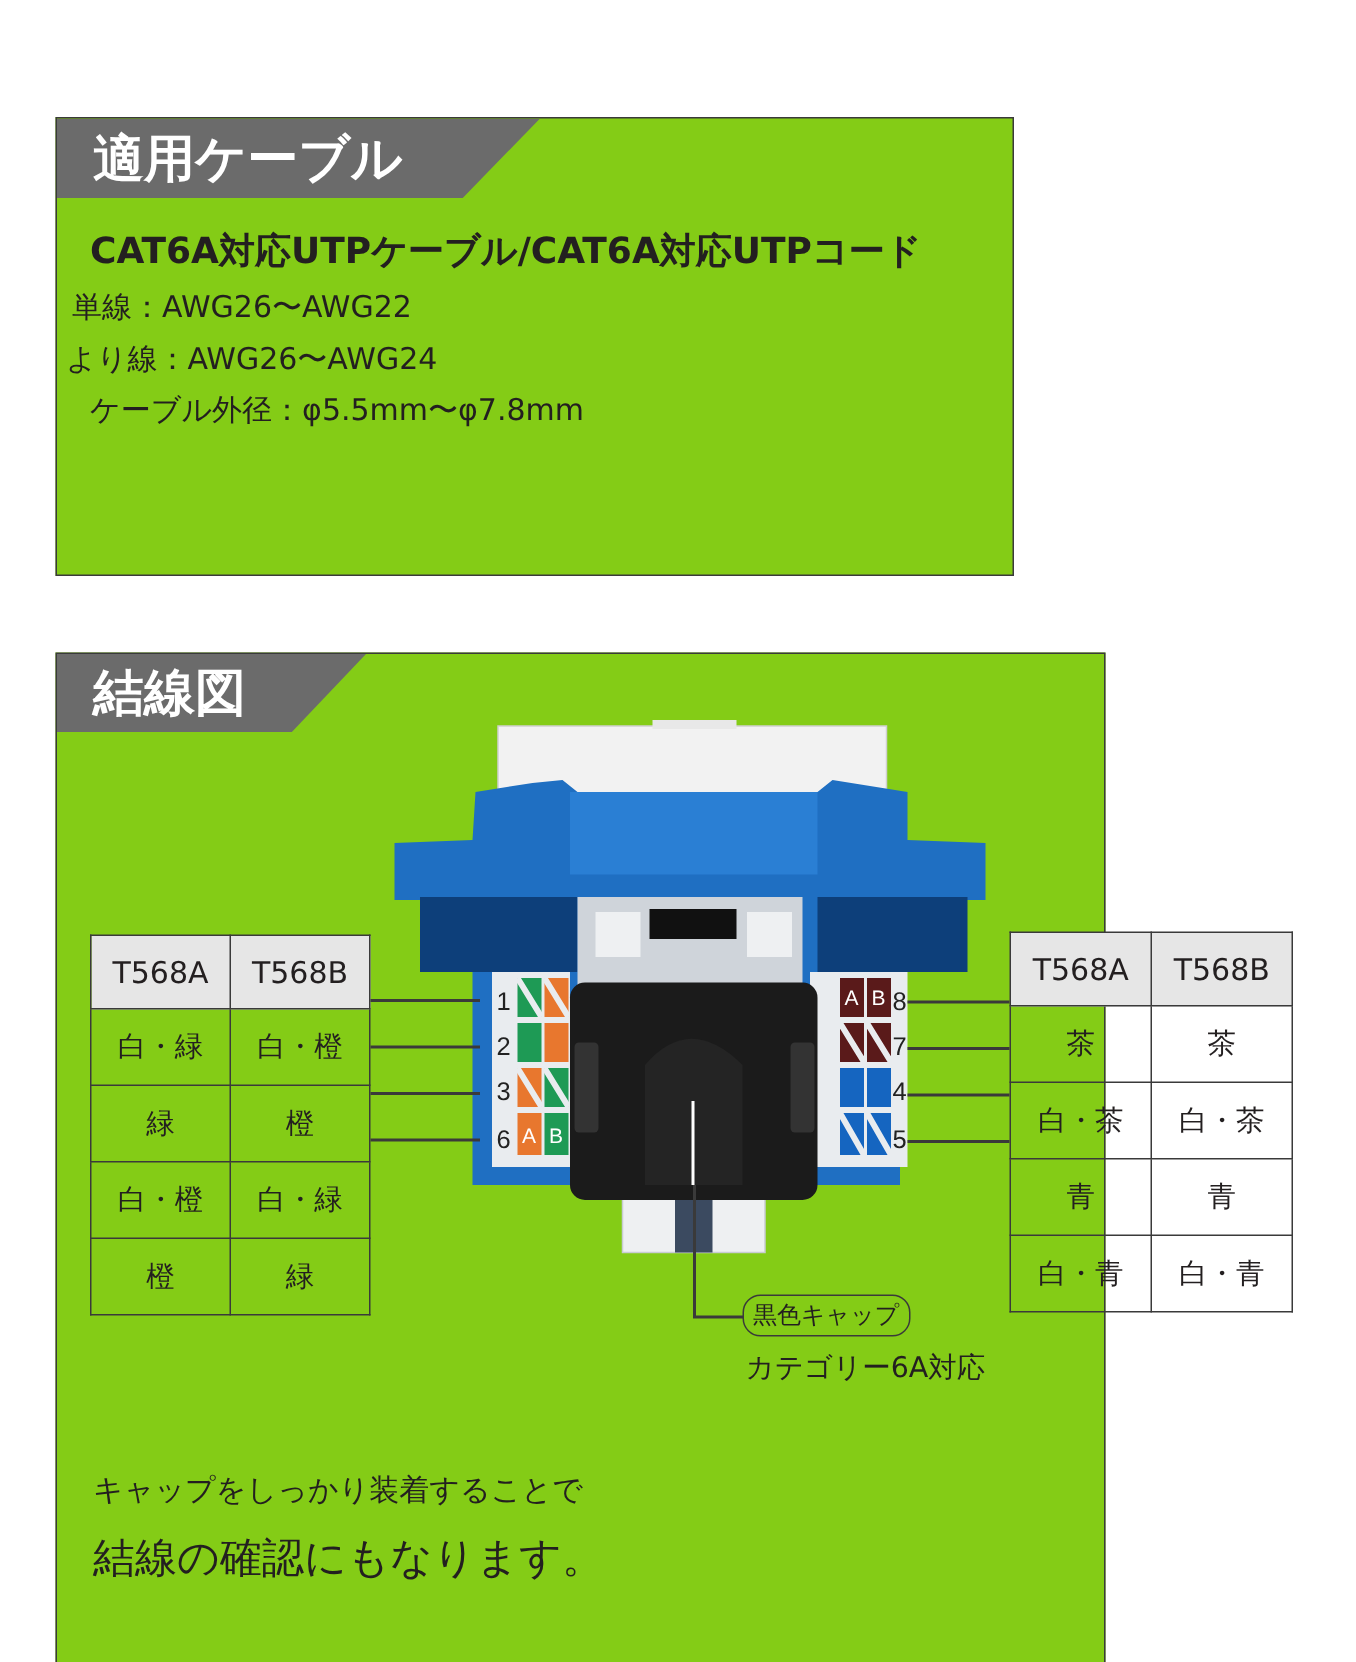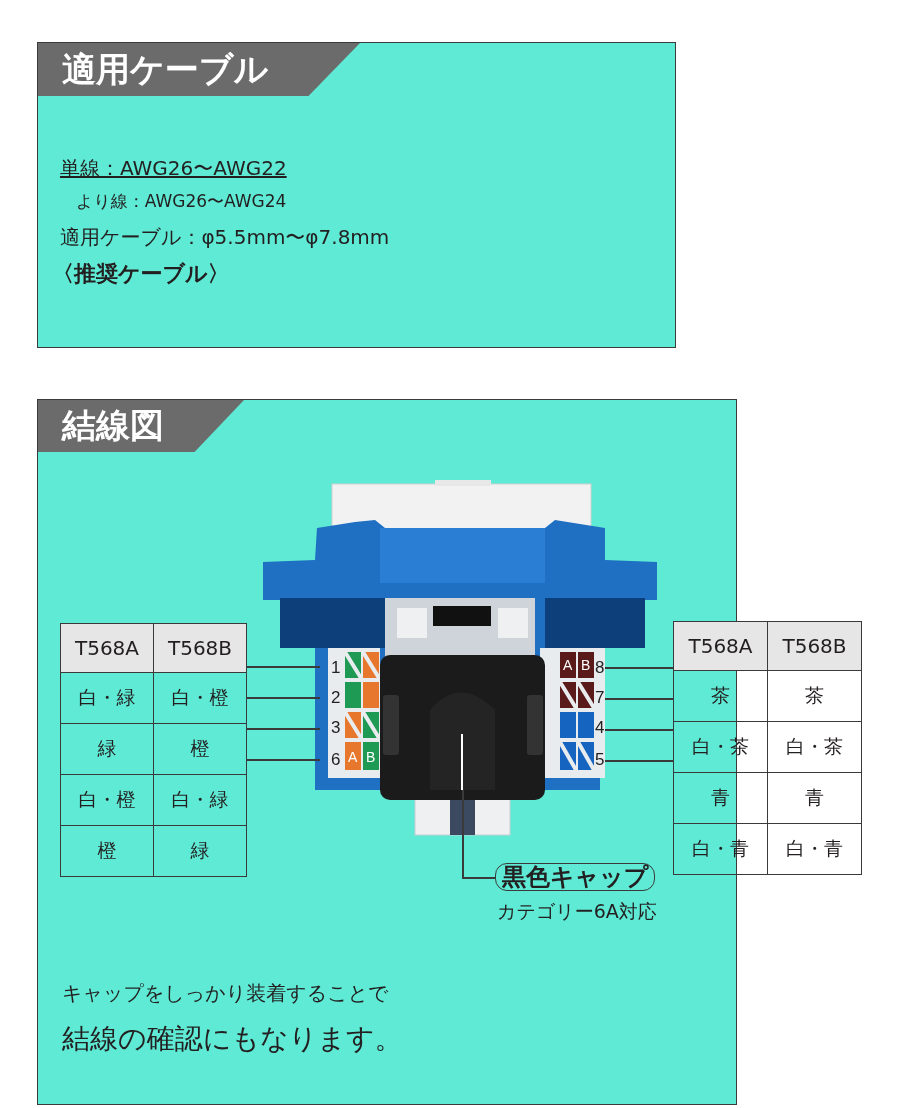--- a/index.html
+++ b/index.html
@@ -1,42 +1,42 @@
 <!DOCTYPE html>
 <html><head>
 <meta charset="utf-8">
 <style>
   html,body{margin:0;padding:0;background:#fff;}
   body{width:904px;height:1108px;position:relative;overflow:hidden;
        font-family:"DejaVu Sans","Liberation Sans",sans-serif;color:#231f20;}
-  .box{position:absolute;border:1.5px solid #3a3a3a;background:#5eead4;box-sizing:border-box;}
+  .box{position:absolute;border:1.5px solid #3a3a3a;background:#84cc16;box-sizing:border-box;margin-top:36px;}
   .band{position:absolute;left:0;top:0;background:#6b6b6b;color:#fff;font-weight:bold;
         box-sizing:border-box;}
   .band span{position:absolute;left:24px;top:50%;transform:translateY(-50%);white-space:nowrap;}
   .t{position:absolute;white-space:nowrap;}
   table.wt{position:absolute;border-collapse:collapse;font-size:19px;}
   table.wt td,table.wt th{border:1.5px solid #3a3a3a;text-align:center;padding:12px;height:29px;
         font-weight:normal;box-sizing:border-box;}
   table.wt th{background:#e6e6e6;font-size:20px;}
   .lead{position:absolute;height:1.5px;background:#3a3a3a;}
   .vlead{position:absolute;width:1.5px;background:#3a3a3a;}
   .pill{position:absolute;border:1.5px solid #3a3a3a;border-radius:12px;padding:0 6px;
-        font-size:24px;line-height:26px;white-space:nowrap;font-weight:bold;}
+        font-size:16px;line-height:26px;white-space:nowrap;}
 </style>
 </head>
 <body>
 
 <div class="box" style="left:37px;top:42px;width:639px;height:306px;">
   <div class="band" style="width:322px;height:53px;clip-path:polygon(0 0,100% 0,84% 100%,0 100%);">
     <span style="font-size:34px;">適用ケーブル</span>
   </div>
-  <div class="t" style="left:22px;top:112px;font-size:20px;text-decoration:underline;">単線：AWG26〜AWG22</div>
-  <div class="t" style="left:38px;top:147px;font-size:17px;">より線：AWG26〜AWG24</div>
-  <div class="t" style="left:22px;top:181px;font-size:20px;">適用ケーブル：φ5.5mm〜φ7.8mm</div>
-  <div class="t" style="left:14px;top:216px;font-size:22px;font-weight:bold;">〈推奨ケーブル〉</div>
+  <div class="t" style="left:22px;top:72px;font-size:24px;font-weight:bold;">CAT6A対応UTPケーブル/CAT6A対応UTPコード</div>
+  <div class="t" style="left:10px;top:112px;font-size:20px;">単線：AWG26〜AWG22</div>
+  <div class="t" style="left:6px;top:147px;font-size:20px;">より線：AWG26〜AWG24</div>
+  <div class="t" style="left:22px;top:181px;font-size:20px;">ケーブル外径：φ5.5mm〜φ7.8mm</div>
 </div>
 
 <div class="box" style="left:37px;top:399px;width:700px;height:706px;">
   <div class="band" style="width:206px;height:52px;clip-path:polygon(0 0,100% 0,76% 100%,0 100%);">
     <span style="font-size:34px;">結線図</span>
   </div>
 </div>
 
 <table class="wt" style="left:60px;top:623px;width:187px;">
   <tbody>

